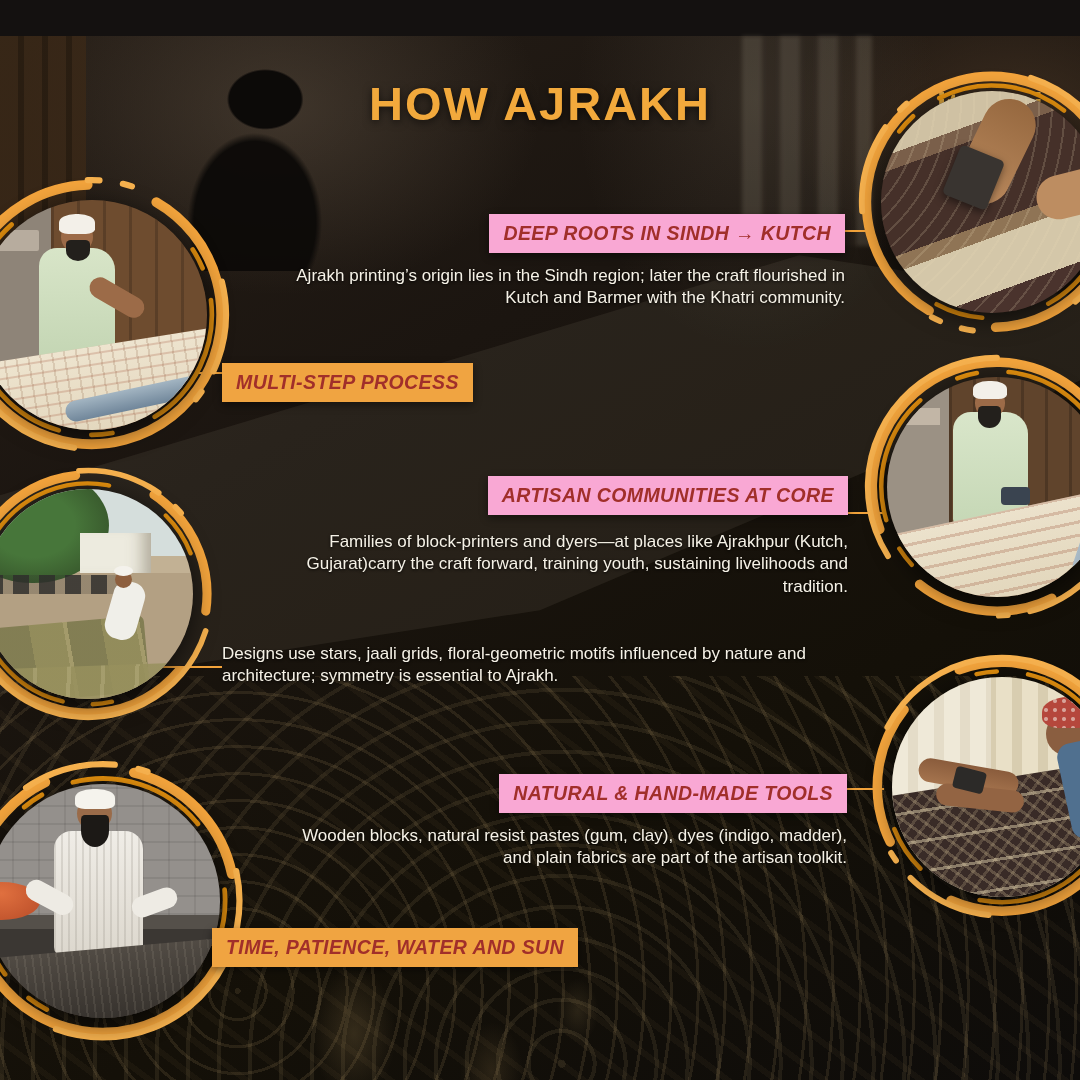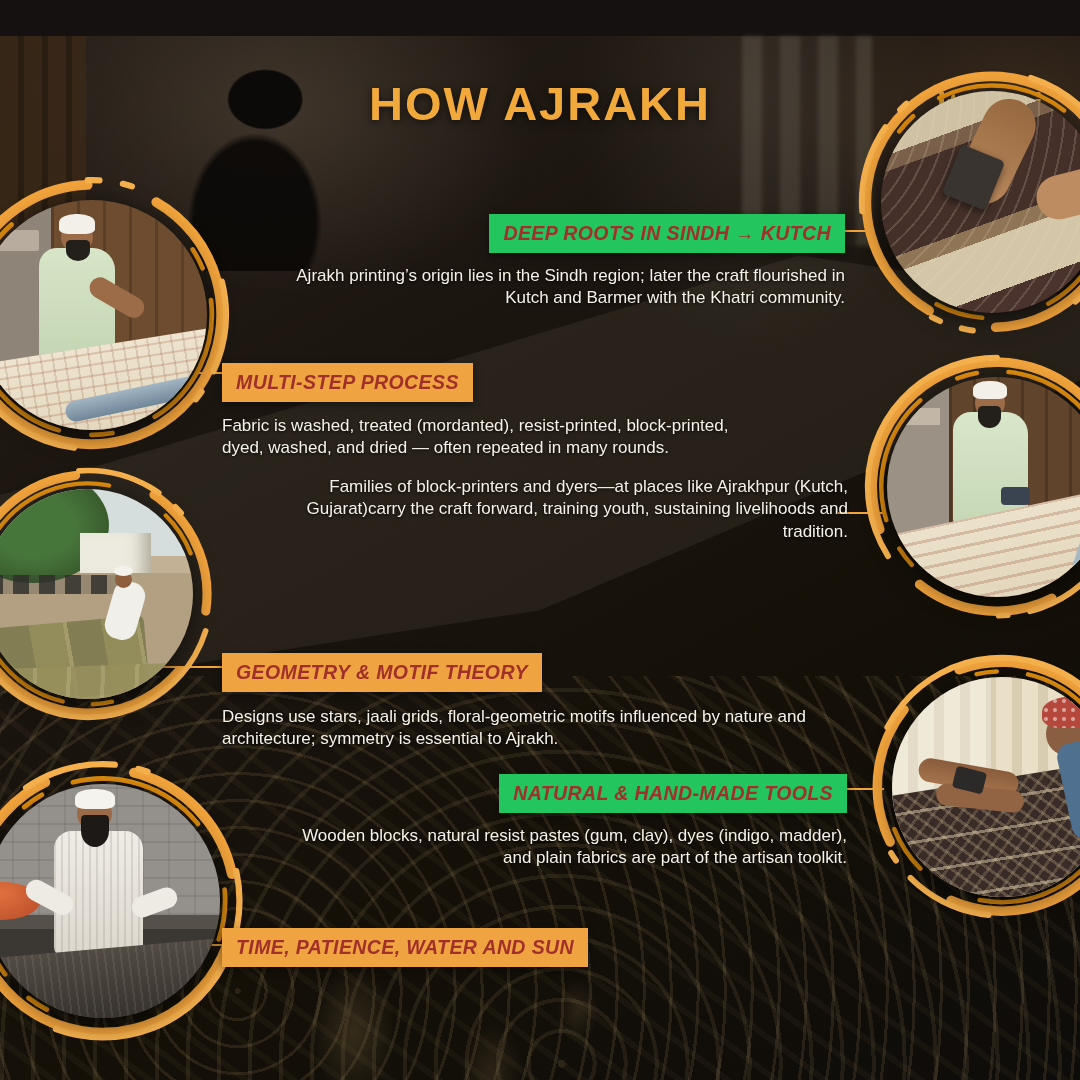--- a/index.html
+++ b/index.html
@@ -38,21 +38,21 @@
   .logo{top:50px;right:36px;color:#D7A13C;font-size:35px;font-weight:800;
     letter-spacing:1px;display:flex;align-items:center;}
   .logo-o{display:inline-block;position:relative;width:24px;height:24px;
     border:5px solid #D7A13C;border-radius:50%;margin:6px 2px 0 2px;}
   .logo-o .bar{position:absolute;left:-4px;right:-4px;top:3px;height:4px;background:#D7A13C;border-radius:2px;}
   
   .sec{position:absolute;z-index:4;}
   .sec.right{text-align:right;}
   .badge{display:inline-block;font-style:italic;font-weight:800;font-size:19.5px;
     letter-spacing:.4px;color:#A12F2A;padding:8px 14px;box-shadow:0 3px 8px rgba(0,0,0,.45);}
-  .badge.cream{background:#22c55e;}
+  .badge.cream{background:#f9a8d4;}
   .badge.orange{background:#F0A441;margin-top:24px;}
   .body-text{font-weight:400;font-size:17px;line-height:1.32;color:#F6F2E7;
     text-shadow:0 1px 3px rgba(0,0,0,.85);}
   .conn{position:absolute;height:2px;background:#F2A33B;z-index:2;}
   
   .pc{position:absolute;z-index:3;}
   .ring{position:absolute;left:-8%;top:-8%;width:116%;height:116%;overflow:visible;}
   .ring circle{fill:none;stroke-linecap:round;transform-origin:60px 60px;}
   .r1{stroke:#F3A43C;stroke-width:4.2;stroke-dasharray:215 38 62 32;}
   .r2{stroke:#E8930F;stroke-width:2;stroke-dasharray:9 14 58 30 21 88;}
@@ -93,38 +93,37 @@
   <div class="conn" style="top:788px;left:840px;width:44px"></div>
   <div class="conn" style="top:944px;left:152px;width:70px"></div>
 
   <div class="sec right" style="top:214px;right:235px;width:585px">
     <span class="badge cream">DEEP ROOTS IN SINDH → KUTCH</span>
     <div class="body-text" style="margin-top:12px">Ajrakh printing’s origin lies in the Sindh region; later the craft flourished in Kutch and Barmer with the Khatri community.</div>
   </div>
 
   <div class="sec" style="top:339px;left:222px;width:540px">
     <span class="badge orange">MULTI-STEP PROCESS</span>
-    <div class="body-text" style="margin-top:13px">Fabric is washed, treated (mordanted), resist-printed, block-printed, dyed, washed, and dried — often repeated in many rounds.</div>
   </div>
 
   <div class="sec right" style="top:476px;right:232px;width:578px">
-    <div class="body-text" style="">Families of block-printers and dyers—at places like Ajrakhpur (Kutch, Gujarat)carry the craft forward, training youth, sustaining livelihoods and tradition.</div>
+    <span class="badge cream">ARTISAN COMMUNITIES AT CORE</span>
+    <div class="body-text" style="margin-top:16px">Families of block-printers and dyers—at places like Ajrakhpur (Kutch, Gujarat)carry the craft forward, training youth, sustaining livelihoods and tradition.</div>
   </div>
 
   <div class="sec" style="top:629px;left:222px;width:600px">
-    <span class="badge orange">GEOMETRY &amp; MOTIF THEORY</span>
     <div class="body-text" style="margin-top:14px">Designs use stars, jaali grids, floral-geometric motifs influenced by nature and architecture; symmetry is essential to Ajrakh.</div>
   </div>
 
   <div class="sec right" style="top:774px;right:233px;width:565px">
     <span class="badge cream">NATURAL &amp; HAND-MADE TOOLS</span>
     <div class="body-text" style="margin-top:12px">Wooden blocks, natural resist pastes (gum, clay), dyes (indigo, madder), and plain fabrics are part of the artisan toolkit.</div>
   </div>
 
-  <div class="sec" style="top:904px;left:222px;width:645px">
+  <div class="sec" style="top:904px;left:212px;width:645px">
     <span class="badge orange">TIME, PATIENCE, WATER AND SUN</span>
   </div>
 
   <div class="pc" style="left:874px;top:84px;width:236px;height:236px">
     <svg class="ring" viewBox="0 0 120 120">
       <circle class="r1" cx="60" cy="60" r="55" style="transform:rotate(120deg)"></circle>
       <circle class="r2" cx="60" cy="60" r="51" style="transform:rotate(-30deg)"></circle>
       <circle class="r3" cx="60" cy="60" r="57" style="transform:rotate(210deg)"></circle>
     </svg>
     <div class="disc">

